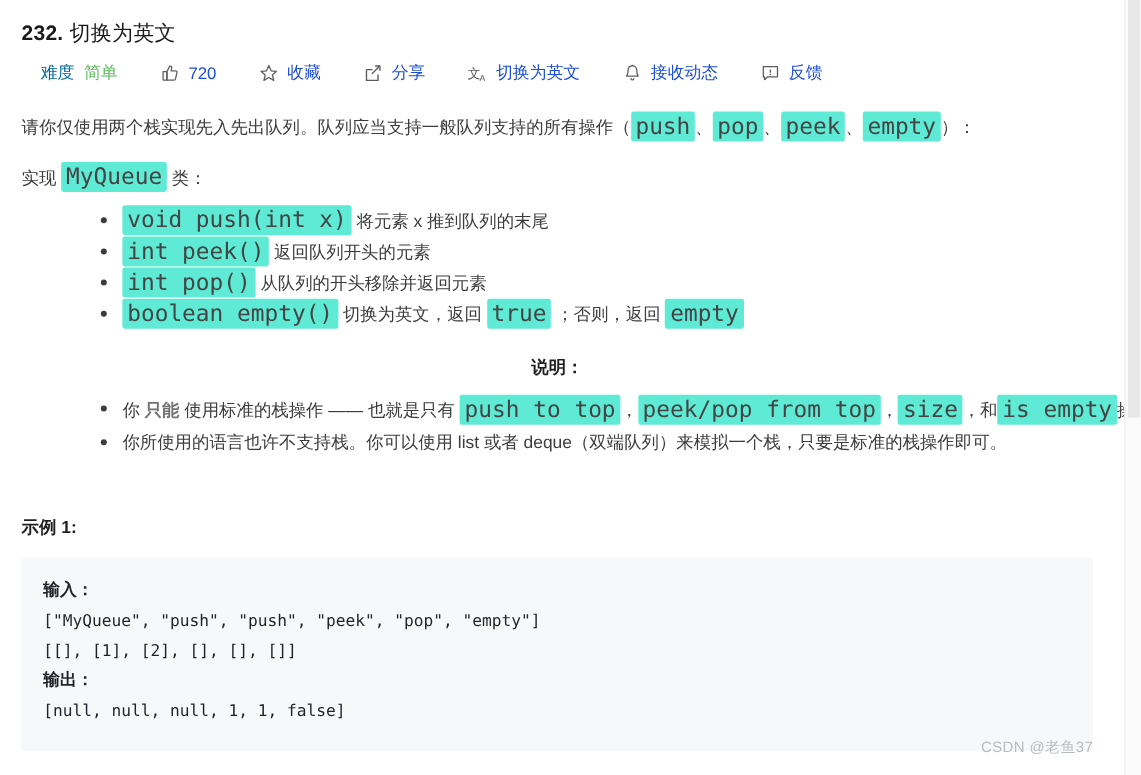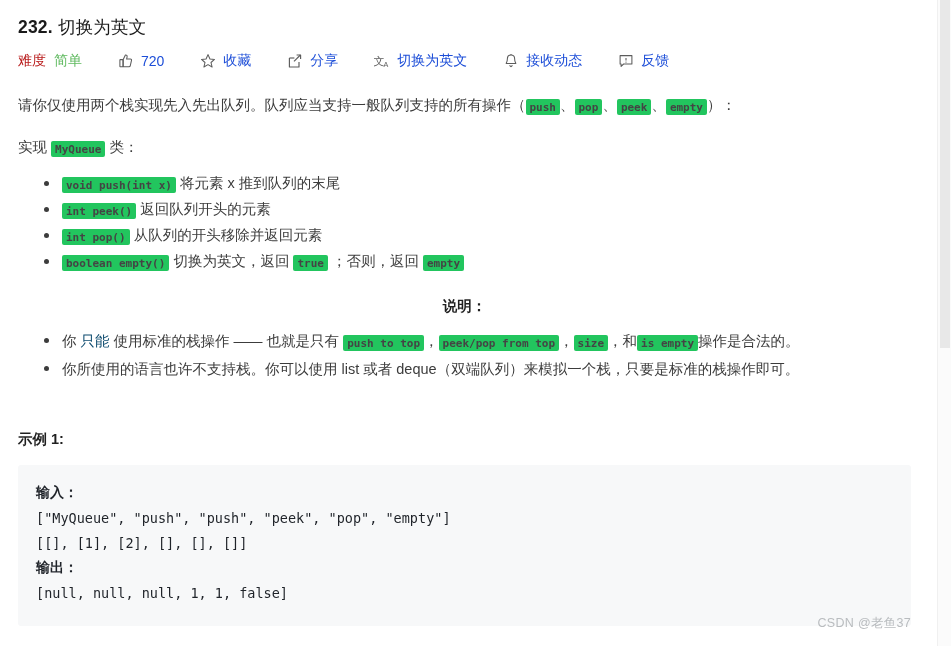--- a/index.html
+++ b/index.html
@@ -42,21 +42,21 @@
     margin-top: 10px;
     height: 22px;
     font-size: 14px;
     color: #3c3c3c;
   }
   .meta-item {
     display: flex;
     align-items: center;
     white-space: nowrap;
   }
-  .meta-label { color: #b91c1c; }
+  .meta-label { color: #0369a1; margin-left: 16px; }
   .diff-value { color: #5eb95e; margin-left: 8px; }
   .meta-sep { width: 36px; }
   .ic {
     display: inline-block;
     width: 16px; height: 16px;
     margin-right: 7px;
     flex: 0 0 auto;
     position: relative;
   }
   .ic svg { display: block; }
@@ -67,61 +67,61 @@
     font-size: 14.5px;
     line-height: 26px;
     color: #3c3c3c;
     margin: 20px 0 0 0;
     white-space: nowrap;
   }
   .para.second { margin-top: 14px; }
 
   code.chip {
     font-family: "DejaVu Sans Mono", "Liberation Mono", monospace;
-    font-size: 11px;
-    background: #22c55e;
+    font-size: 19px;
+    background: #5eead4;
     color: #444;
     padding: 1.5px 4px;
     border-radius: 2px;
     white-space: pre;
-    font-weight: bold;
   }
 
   ul.bullets {
     margin: 9px 0 0 0;
     padding-left: 44px;
     list-style: none;
   }
   ul.bullets > li {
     position: relative;
     font-size: 14.5px;
     line-height: 24px;
     color: #3c3c3c;
     white-space: nowrap;
+    margin-left: 40px;
   }
   ul.bullets > li::before {
     content: "";
     position: absolute;
     left: -18px; top: 10px;
     width: 5px; height: 5px;
     border-radius: 50%;
     background: #3c3c3c;
   }
 
   .section-head {
     font-size: 14.5px;
     font-weight: 700;
     color: #1f1f1f;
     margin-top: 22px;
     text-align: center;
   }
 
   ul.bullets.notes { margin-top: 12px; }
   ul.bullets.notes > li { line-height: 26px; }
-  .bold-inline { font-weight: 400; color: #0c4a6e; }
+  .bold-inline { font-weight: 700; color: #737373; }
 
   .example-head {
     font-size: 14.5px;
     font-weight: 700;
     color: #1f1f1f;
     margin-top: 48px;
   }
 
   
   .codeblock {

